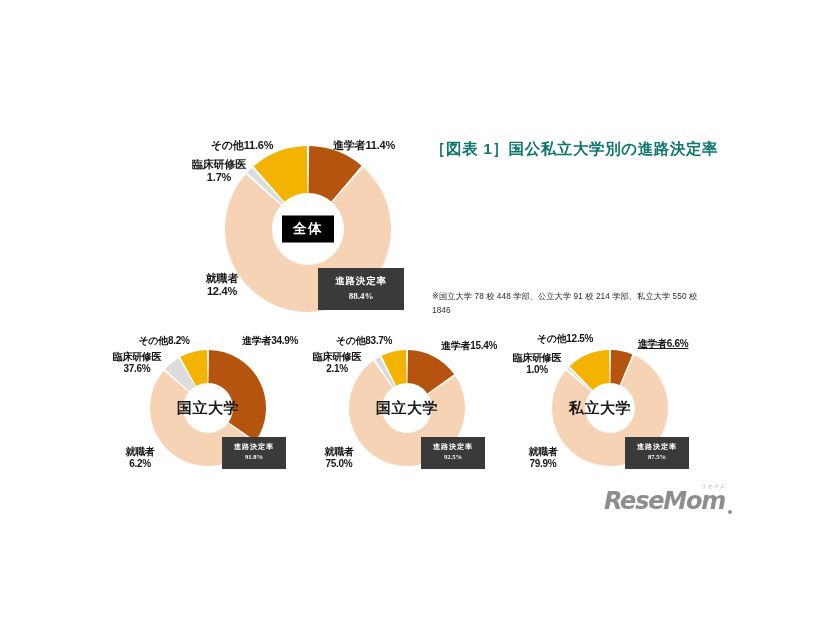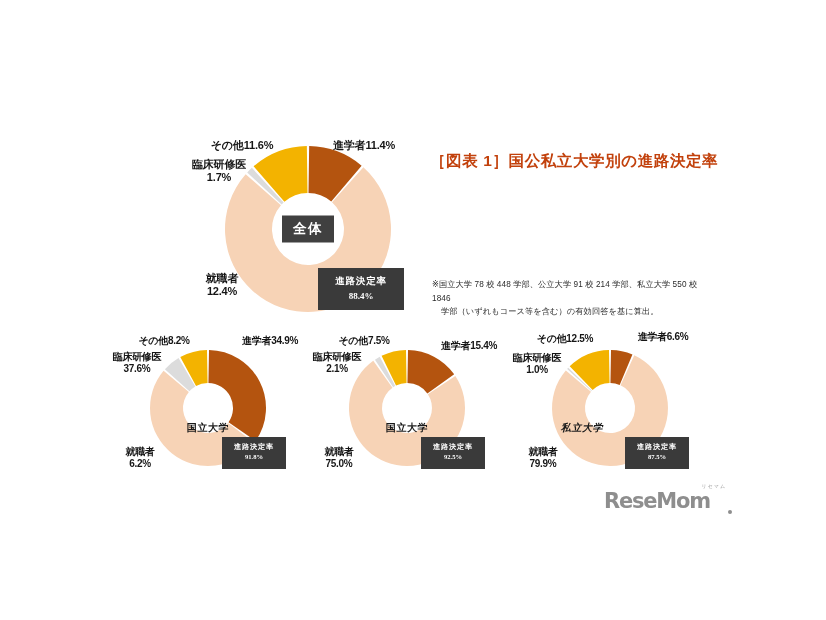--- a/index.html
+++ b/index.html
@@ -25,30 +25,29 @@
   }
 
   
   .fig-title {
     position: absolute;
     left: 430px;
     top: 139px;
     font-size: 15.5px;
     font-weight: bold;
     letter-spacing: 0.6px;
-    color: #c2410c;
+    color: #0f766e;
     white-space: nowrap;
-    margin-top: 12px;
   }
 
   
   .footnote {
     position: absolute;
     left: 432px;
-    top: 278px;
+    top: 290px;
     width: 286px;
     font-size: 8.2px;
     line-height: 1.65;
     color: #2b2b2b;
     letter-spacing: 0.1px;
   }
   .footnote .ln2 { display: block; padding-left: 9px; }
 
   
   .chart {
@@ -72,31 +71,30 @@
 
   
   .center-pill {
     position: absolute;
     transform: translate(-50%, -50%);
     font-weight: bold;
     white-space: nowrap;
     text-align: center;
   }
   .center-pill.total {
-    background: #404040;
+    background: #000000;
     color: #ffffff;
     font-size: 13.5px;
     padding: 4px 11px 5px;
     letter-spacing: 1.5px;
   }
   .center-pill.plain {
     color: #1a1a1a;
-    font-size: 10px;
+    font-size: 15px;
     letter-spacing: 0.6px;
-    margin-top: 20px;
   }
 
   
   .rate-box {
     position: absolute;
     background: #3a3a3a;
     color: #ffffff;
     text-align: center;
     font-weight: bold;
     line-height: 1.35;
@@ -117,26 +115,27 @@
 
   
   .logo {
     position: absolute;
     left: 604px;
     top: 484px;
     width: 128px;
     height: 34px;
   }
   .logo-word {
-    font-size: 21px;
+    font-size: 24px;
     font-weight: bold;
     color: #8e8e8e;
     letter-spacing: -1.2px;
     font-family: "DejaVu Sans", sans-serif;
     line-height: 34px;
+    font-style: italic;
   }
   .logo-ruby {
     position: absolute;
     right: 6px;
     top: -1px;
     font-size: 5px;
     color: #9a9a9a;
     letter-spacing: 1px;
   }
   .logo-dot {
@@ -151,21 +150,20 @@
 </style>
 </head>
 <body>
 
 <div id="canvas">
 
   <div class="fig-title">［図表 1］国公私立大学別の進路決定率</div>
 
   <div class="footnote">
     <span>※国立大学 78 校 448 学部、公立大学 91 校 214 学部、私立大学 550 校 1846</span>
-    <span class="ln2">学部（いずれもコース等を含む）の有効回答を基に算出。</span>
   </div>
 
   <div class="chart" id="chart-total" style="left:225px; top:146px; width:166px; height:166px;">
     <svg width="166" height="166" viewBox="0 0 166 166">
         <path d="M84.15886096814906 0.008090507227748844 A83 83 0 0 1 136.61723313038522 19.64234607056602L106.25566738185383 55.519571789643095 A36 36 0 0 0 83.50263849220923 47.00350913566505 Z" fill="#b4540f"></path>
         <path d="M138.36537810100043 21.164129279735526 A83 83 0 1 1 20.66420259330912 28.19809892282941L55.96278666697745 59.23050073761276 A36 36 0 1 0 107.01389893537367 56.17962233819854 Z" fill="#f7d3b6"></path>
         <path d="M22.21866526640703 26.478947745084177 A83 83 0 0 1 26.861961298815814 21.86473512951509L58.650971165751436 56.48349957424751 A36 36 0 0 0 56.63701144085124 58.484844805096756 Z" fill="#dcdcdc"></path>
         <path d="M28.59084545475278 20.321104814527857 A83 83 0 0 1 81.84113903185084 0.008090507227748844L82.49736150779073 47.00350913566505 A36 36 0 0 0 59.40084863097711 55.8139731725663 Z" fill="#f3b300"></path>
       </svg>
   </div>
@@ -225,21 +223,21 @@
     <svg width="116" height="116" viewBox="0 0 116 116">
         <path d="M59.01223957336244 0.008833680929306809 A58 58 0 0 1 105.18340375920062 24.269799738272347L78.3376740341382 43.46112057684153 A25 25 0 0 0 58.43631016093209 33.00380762109022 Z" fill="#b4540f"></path>
         <path d="M106.33182791729229 25.937024308819275 A58 58 0 1 1 24.26979973827236 10.81659624079937L43.46112057684154 37.6623259658618 A25 25 0 1 0 78.83268444710875 44.179751857249684 Z" fill="#f7d3b6"></path>
         <path d="M25.937024308819268 9.66817208270772 A58 58 0 0 1 30.770649358418332 6.7890396141822436L46.26321093035273 35.92631017852683 A25 25 0 0 0 44.179751857249684 37.16731555289126 Z" fill="#dcdcdc"></path>
         <path d="M32.57447348623349 5.8699453146483265 A58 58 0 0 1 56.98776042663755 0.008833680929306809L57.56368983906791 33.00380762109022 A25 25 0 0 0 47.04072133027306 35.53014884252083 Z" fill="#f3b300"></path>
       </svg>
   </div>
   <div class="center-pill plain" style="left:407px; top:408px;">国立大学</div>
 
   <div class="lbl small ctr" style="left:325px; top:335px; width:78px;">
-    <span>その他</span><span>7.5%</span>
+    <span>その他</span><span>83.7%</span>
   </div>
   <div class="lbl small ctr" style="left:300px; top:351px; width:74px;">
     <span>臨床研修医</span>
     <span class="num">2.1%</span>
   </div>
   <div class="lbl small ctr" style="left:427px; top:340px; width:84px;">
     <span>進学者</span><span>15.4%</span>
   </div>
   <div class="lbl small ctr" style="left:311px; top:446px; width:56px;">
     <span>就職者</span>
@@ -252,30 +250,30 @@
   </div>
 
   <div class="chart" id="chart-private" style="left:552px; top:350px; width:116px; height:116px;">
     <svg width="116" height="116" viewBox="0 0 116 116">
         <path d="M59.01223957336244 0.008833680929306809 A58 58 0 0 1 80.43857079039743 4.5162590978873L67.67179775448164 34.94666340426177 A25 25 0 0 0 58.43631016093209 33.00380762109022 Z" fill="#b4540f"></path>
         <path d="M82.29145745859252 5.331934775070863 A58 58 0 1 1 13.83077816286928 20.409045738338392L38.96154231158158 41.79700247342172 A25 25 0 1 0 68.47045580111747 35.29824774787537 Z" fill="#f7d3b6"></path>
         <path d="M15.169590243698742 18.890461520144044 A58 58 0 0 1 16.27829158035823 17.709814513378163L40.01650499153372 40.63354073852507 A25 25 0 0 0 39.5386164843529 41.14244031040691 Z" fill="#dcdcdc"></path>
         <path d="M17.70981451337814 16.27829158035825 A58 58 0 0 1 56.98776042663755 0.008833680929306809L57.56368983906791 33.00380762109022 A25 25 0 0 0 40.633540738525056 40.01650499153373 Z" fill="#f3b300"></path>
       </svg>
   </div>
-  <div class="center-pill plain" style="left:582px; top:408px;font-style:italic;">私立大学</div>
+  <div class="center-pill plain" style="left:600px; top:408px;">私立大学</div>
 
   <div class="lbl small ctr" style="left:523px; top:333px; width:84px;">
     <span>その他</span><span>12.5%</span>
   </div>
   <div class="lbl small ctr" style="left:500px; top:352px; width:74px;">
     <span>臨床研修医</span>
     <span class="num">1.0%</span>
   </div>
-  <div class="lbl small ctr" style="left:623px; top:331px; width:80px;">
+  <div class="lbl small ctr" style="left:623px; top:338px; width:80px;text-decoration:underline;">
     <span>進学者</span><span>6.6%</span>
   </div>
   <div class="lbl small ctr" style="left:515px; top:446px; width:56px;">
     <span>就職者</span>
     <span class="num">79.9%</span>
   </div>
 
   <div class="rate-box sm" style="left:625px; top:437px; width:64px; height:32px;">
     <span class="rb-title">進路決定率</span>
     <span class="rb-val">87.5%</span>

